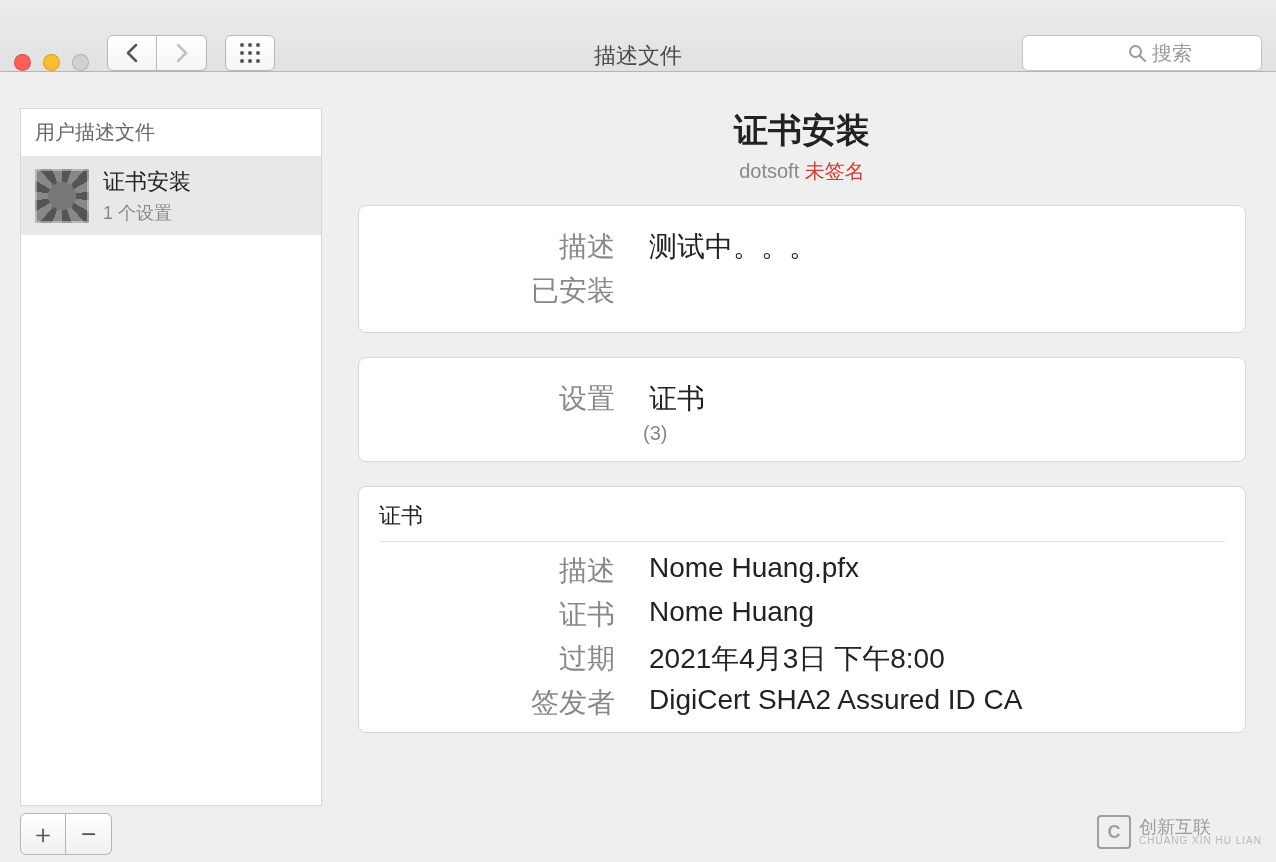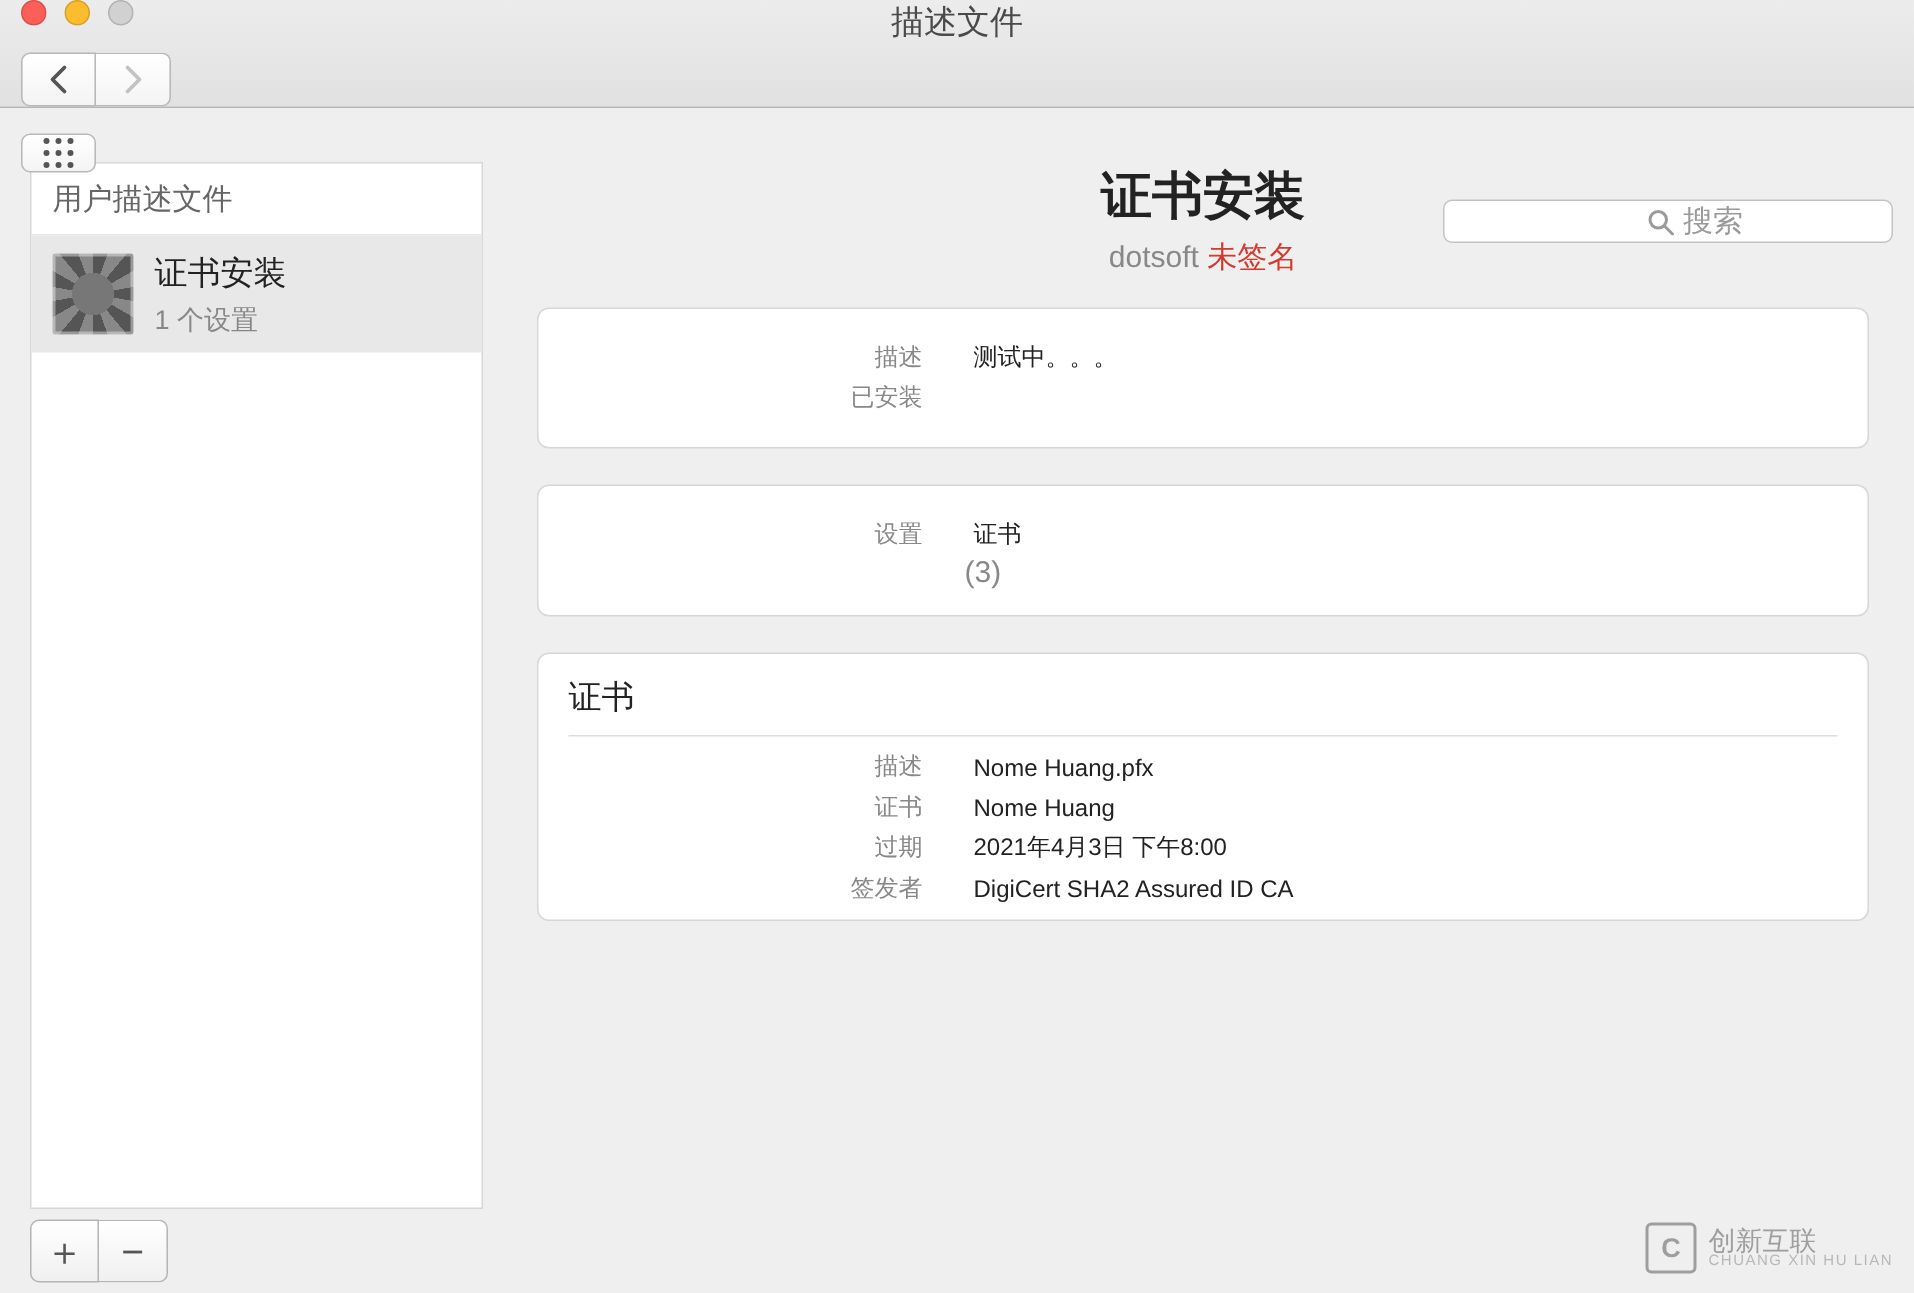--- a/index.html
+++ b/index.html
@@ -12,25 +12,24 @@
     height: 862px;
     overflow: hidden;
     color: #222;
   }
   
   .toolbar {
     height: 72px;
     background: linear-gradient(#ececec, #e1e1e1);
     border-bottom: 1px solid #b5b5b5;
     display: flex;
-    align-items: flex-start;
+    align-items: flex-end;
     padding: 0 14px;
     gap: 18px;
     position: relative;
-    flex-direction: column;
   }
   .traffic {
     display: flex;
     gap: 12px;
     align-items: center;
   }
   .traffic span {
     width: 17px; height: 17px; border-radius: 50%;
     border: 1px solid rgba(0,0,0,.15);
   }
@@ -65,21 +64,21 @@
     position:absolute;
     left: 0; right: 0;
     text-align:center;
     pointer-events:none;
     font-size: 22px;
     color:#4a4a4a;
   }
 
   .search-wrap {
     margin-left: auto;
-    width: 300px;
+    width: 240px;
     height: 36px;
     background: #fff;
     border: 1px solid #c3c3c3;
     border-radius: 6px;
     display:flex;
     align-items:center;
     justify-content:center;
     gap:6px;
     color:#9a9a9a;
     font-size: 20px;
@@ -159,23 +158,23 @@
 
   .panel{
     background:#fff;
     border:1px solid #d7d7d7;
     border-radius:8px;
     margin-bottom: 24px;
     padding: 16px 20px;
   }
   .kv-row{
     display:flex;
-    align-items:flex-end;
+    align-items:flex-start;
     margin: 6px 0;
-    font-size: 16px;
+    font-size: 28px;
   }
   .kv-label{
     width: 250px;
     text-align: right;
     color:#888;
     padding-right: 14px;
   }
   .kv-value{
     color:#222;
     margin-left:20px;

